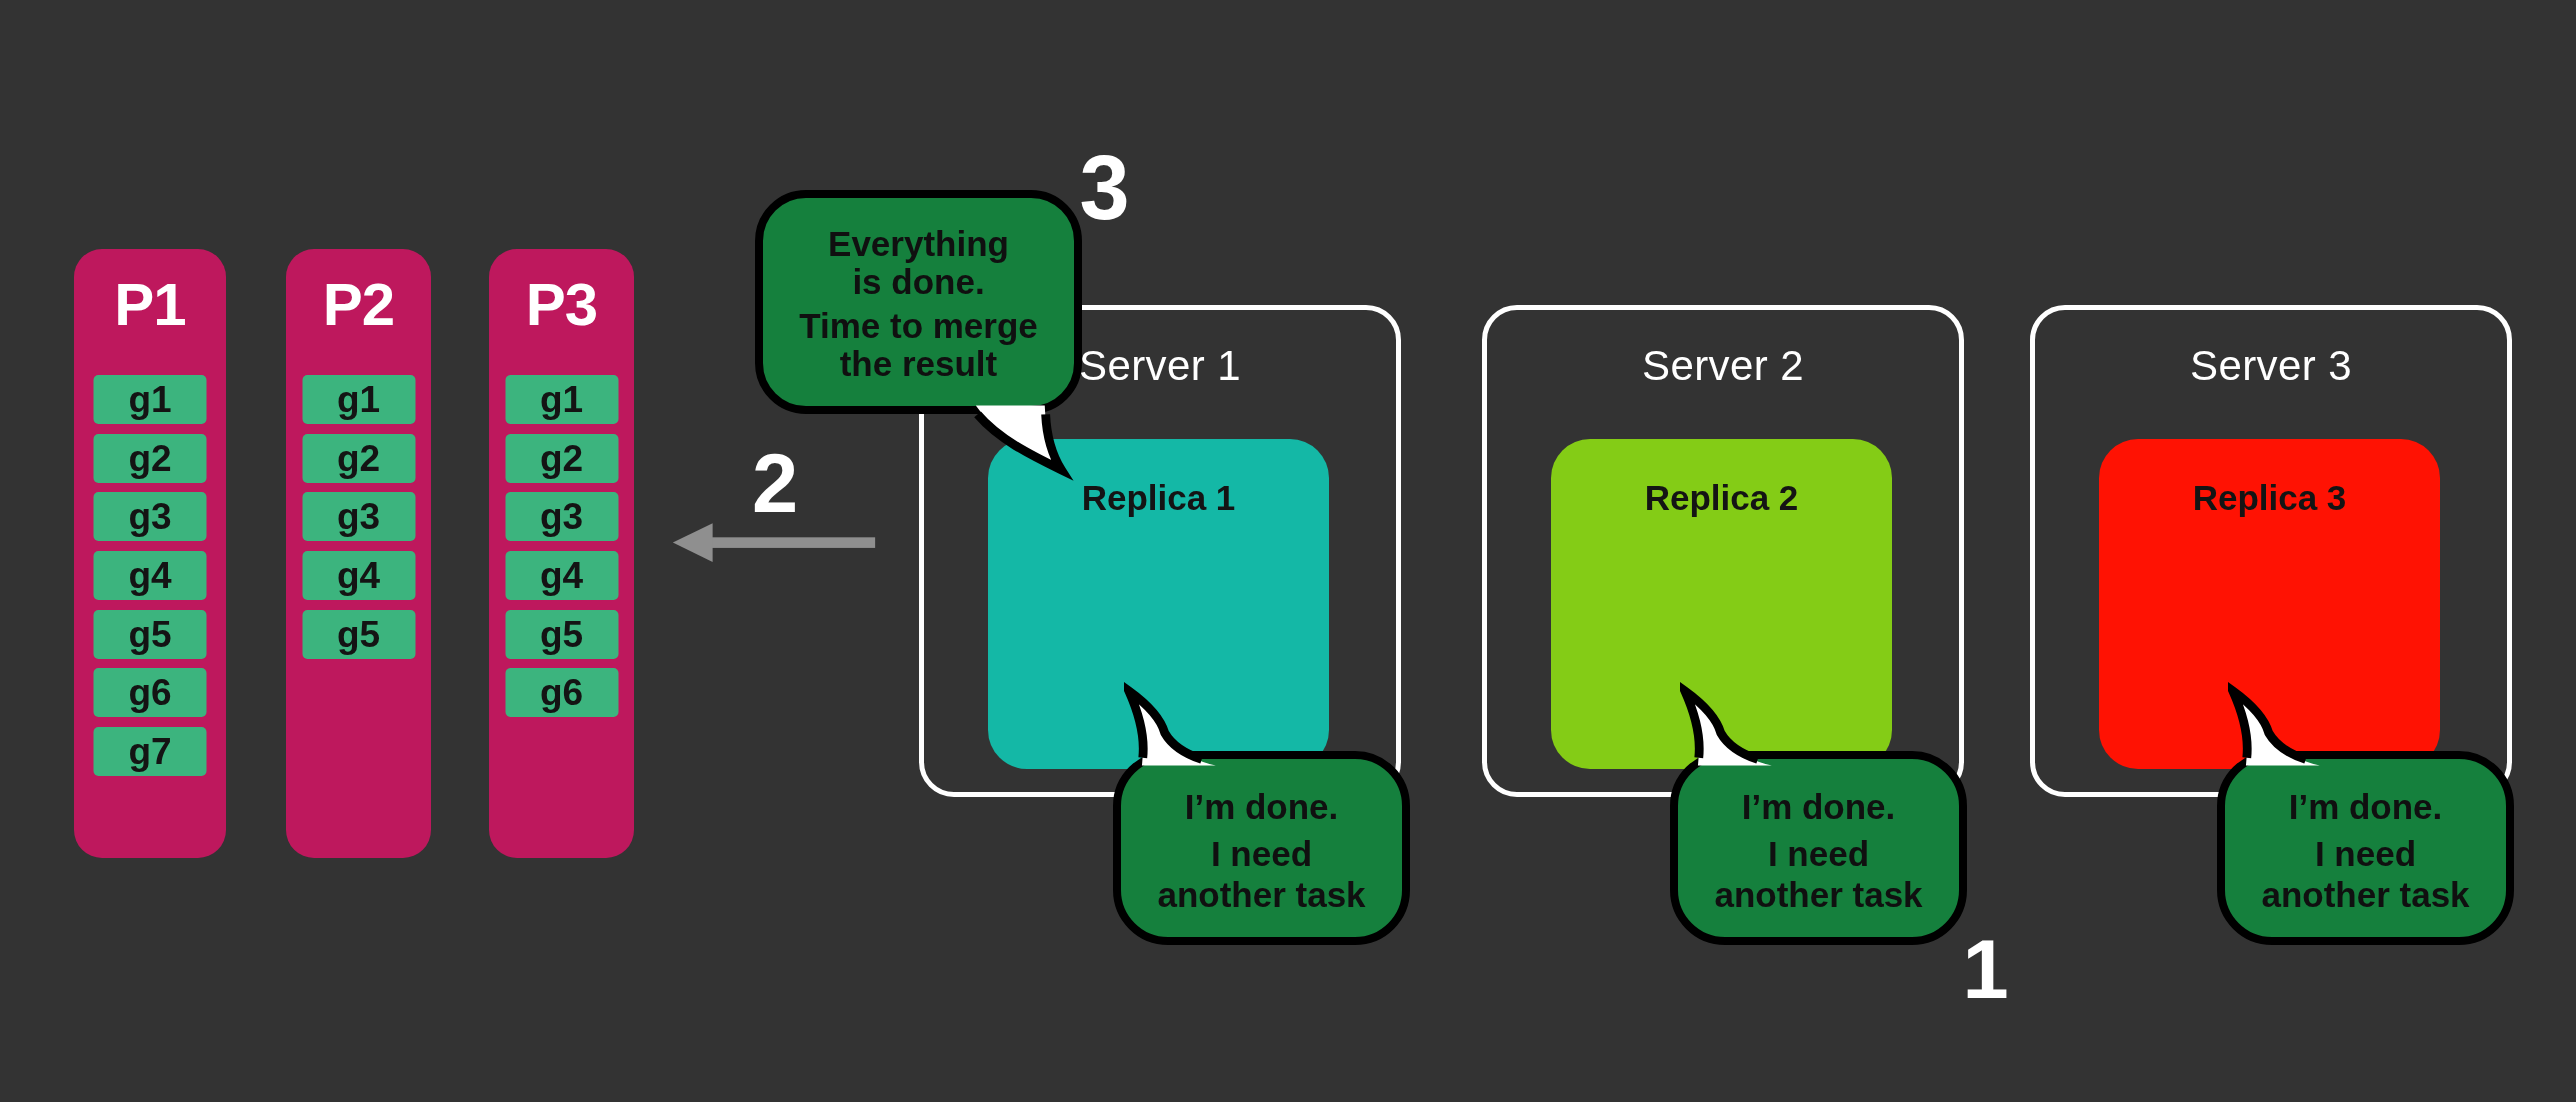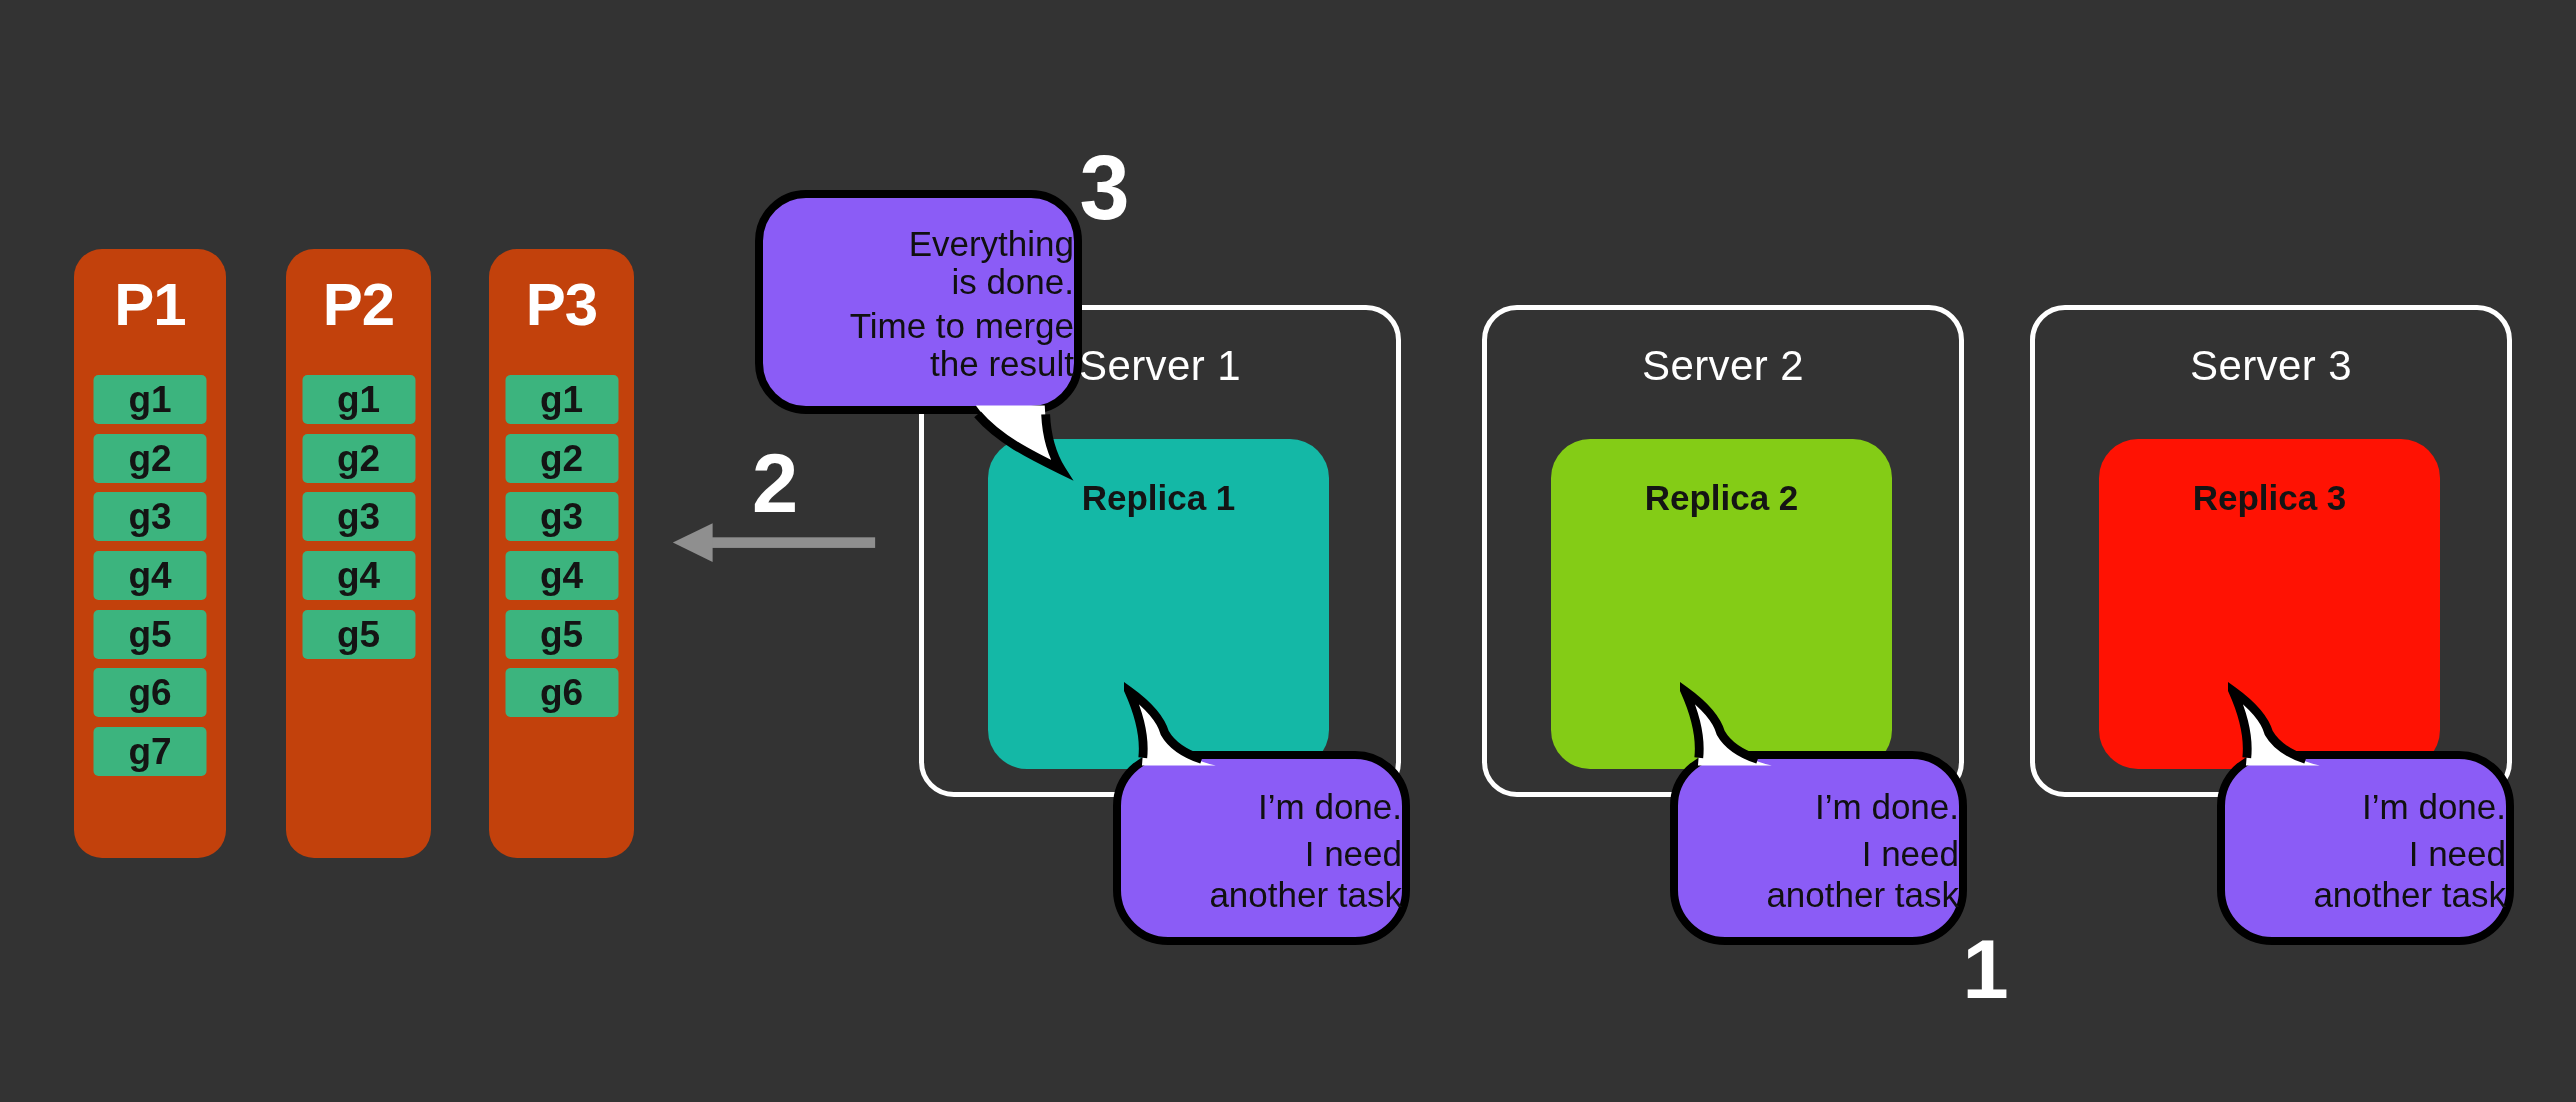--- a/index.html
+++ b/index.html
@@ -7,21 +7,21 @@
   .canvas {
     position: relative;
     width: 2576px; height: 1102px;
     background: #333333;
     overflow: hidden;
     font-family: "Liberation Sans", sans-serif;
   }
   
   .partition {
     position: absolute; top: 249px; height: 609px;
-    background: #c2410c; border-radius: 28px;
+    background: #be185d; border-radius: 28px;
   }
   .partition.p1 { left: 74px;  width: 152px; }
   .partition.p2 { left: 286px; width: 145px; }
   .partition.p3 { left: 489px; width: 145px; }
   .p-label {
     margin-top: 21px; text-align: center;
     color: #ffffff; font-size: 60px; font-weight: 700; letter-spacing: -0.9px;
   }
   .blocks {
     position: absolute; top: 126px; left: 50%;
@@ -49,22 +49,22 @@
     position: absolute; left: 64px; top: 129px;
     width: 341px; height: 330px; border-radius: 39px;
   }
   .r-label {
     padding-top: 39px; text-align: center;
     color: #141414; font-size: 35px; font-weight: 700;
   }
   
   .bubble {
     position: absolute; z-index: 5;
-    background: #8b5cf6; border: 8.8px solid #000000;
-    color: #101010; font-weight: 400; text-align: right;
+    background: #15803d; border: 8.8px solid #000000;
+    color: #101010; font-weight: 700; text-align: center;
   }
   .bubble .line { display: block; }
   .bubble.merge {
     left: 755px; top: 190px; width: 327px; height: 224px;
     border-radius: 51px; font-size: 35px; line-height: 38px; padding-top: 26.5px;
   }
   .bubble.merge .para-gap { margin-top: 6.2px; }
   .bubble.done {
     width: 297px; height: 194px;
     border-radius: 55px; font-size: 35px; line-height: 41px; padding-top: 26.5px;

